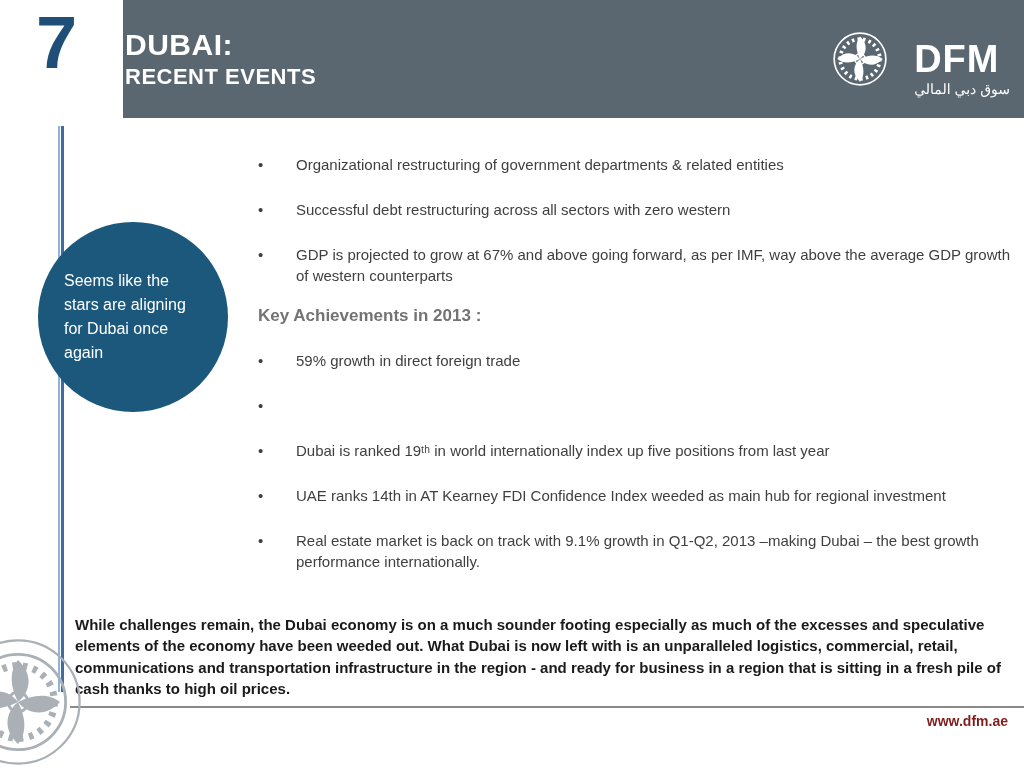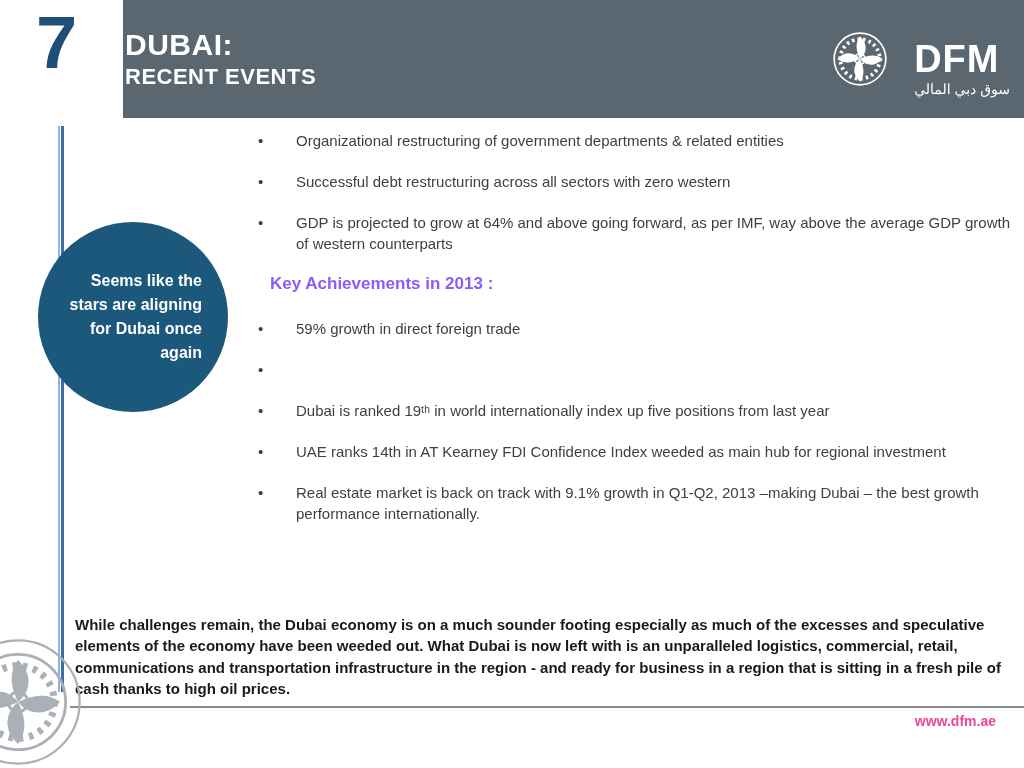--- a/index.html
+++ b/index.html
@@ -36,46 +36,46 @@
   .vline {
     position:absolute; left:58px; top:126px; width:6px; height:566px;
     background:linear-gradient(to right,#8eb4d9 0 2px,#ffffff 2px 3px,#3c6ea5 3px 6px);
   }
 
   
   .callout {
     position:absolute; left:38px; top:222px; width:190px; height:190px;
     border-radius:50%; background:#1b587c; color:#ffffff;
     display:flex; align-items:center; justify-content:center;
-    text-align:right; font-weight:bold; font-size:16px; line-height:1.5;
+    text-align:left; font-weight:normal; font-size:16px; line-height:1.5;
     padding:26px;
   }
 
   
   .content { position:absolute; left:258px; top:130px; width:752px; color:#3f3f3f; }
-  .bullet { display:flex; margin-bottom:20px; font-size:15px; line-height:1.4; }
+  .bullet { display:flex; margin-bottom:20px; font-size:15px; line-height:1.4;margin-top:24px; }
   .dot { width:38px; flex:none; color:#3f3f3f; }
   .dot::before { content:"\2022"; }
   .section-heading {
-    font-size:17px; font-weight:bold; color:#8b5cf6;
-    margin:6px 0 24px 12px;
+    font-size:17px; font-weight:bold; color:#737373;
+    margin:6px 0 24px 0;
   }
 
   
   .footer-summary {
     position:absolute; left:75px; top:614px; width:936px;
     font-size:15px; font-weight:bold; color:#1a1a1a; line-height:1.42;
   }
   .hline {
     position:absolute; left:70px; top:706px; right:0; height:2px;
     background:#8a8a8a;
   }
   .website {
-    position:absolute; right:28px; top:713px;
-    font-size:14px; font-weight:bold; color:#ec4899;
+    position:absolute; right:16px; top:713px;
+    font-size:14px; font-weight:bold; color:#7f1d1d;
   }
   .corner-logo {
     position:absolute; left:-52px; top:632px; width:140px; height:140px;
     color:#aab0b6;
   }
 </style>
 </head>
 <body>
 
 <div class="slide">
@@ -117,21 +117,21 @@
     <div class="bullet">
       <span class="dot"></span>
       <span>Organizational restructuring of government departments &amp; related entities</span>
     </div>
     <div class="bullet">
       <span class="dot"></span>
       <span>Successful debt restructuring across all sectors with zero western</span>
     </div>
     <div class="bullet">
       <span class="dot"></span>
-      <span>GDP is projected to grow at 64% and above going forward, as per IMF, way above the average GDP growth of western counterparts</span>
+      <span>GDP is projected to grow at 67% and above going forward, as per IMF, way above the average GDP growth of western counterparts</span>
     </div>
 
     <div class="section-heading">Key Achievements in 2013 :</div>
 
     <div class="bullet">
       <span class="dot"></span>
       <span>59% growth in direct foreign trade</span>
     </div>
     <div class="bullet">
       <span class="dot"></span>

